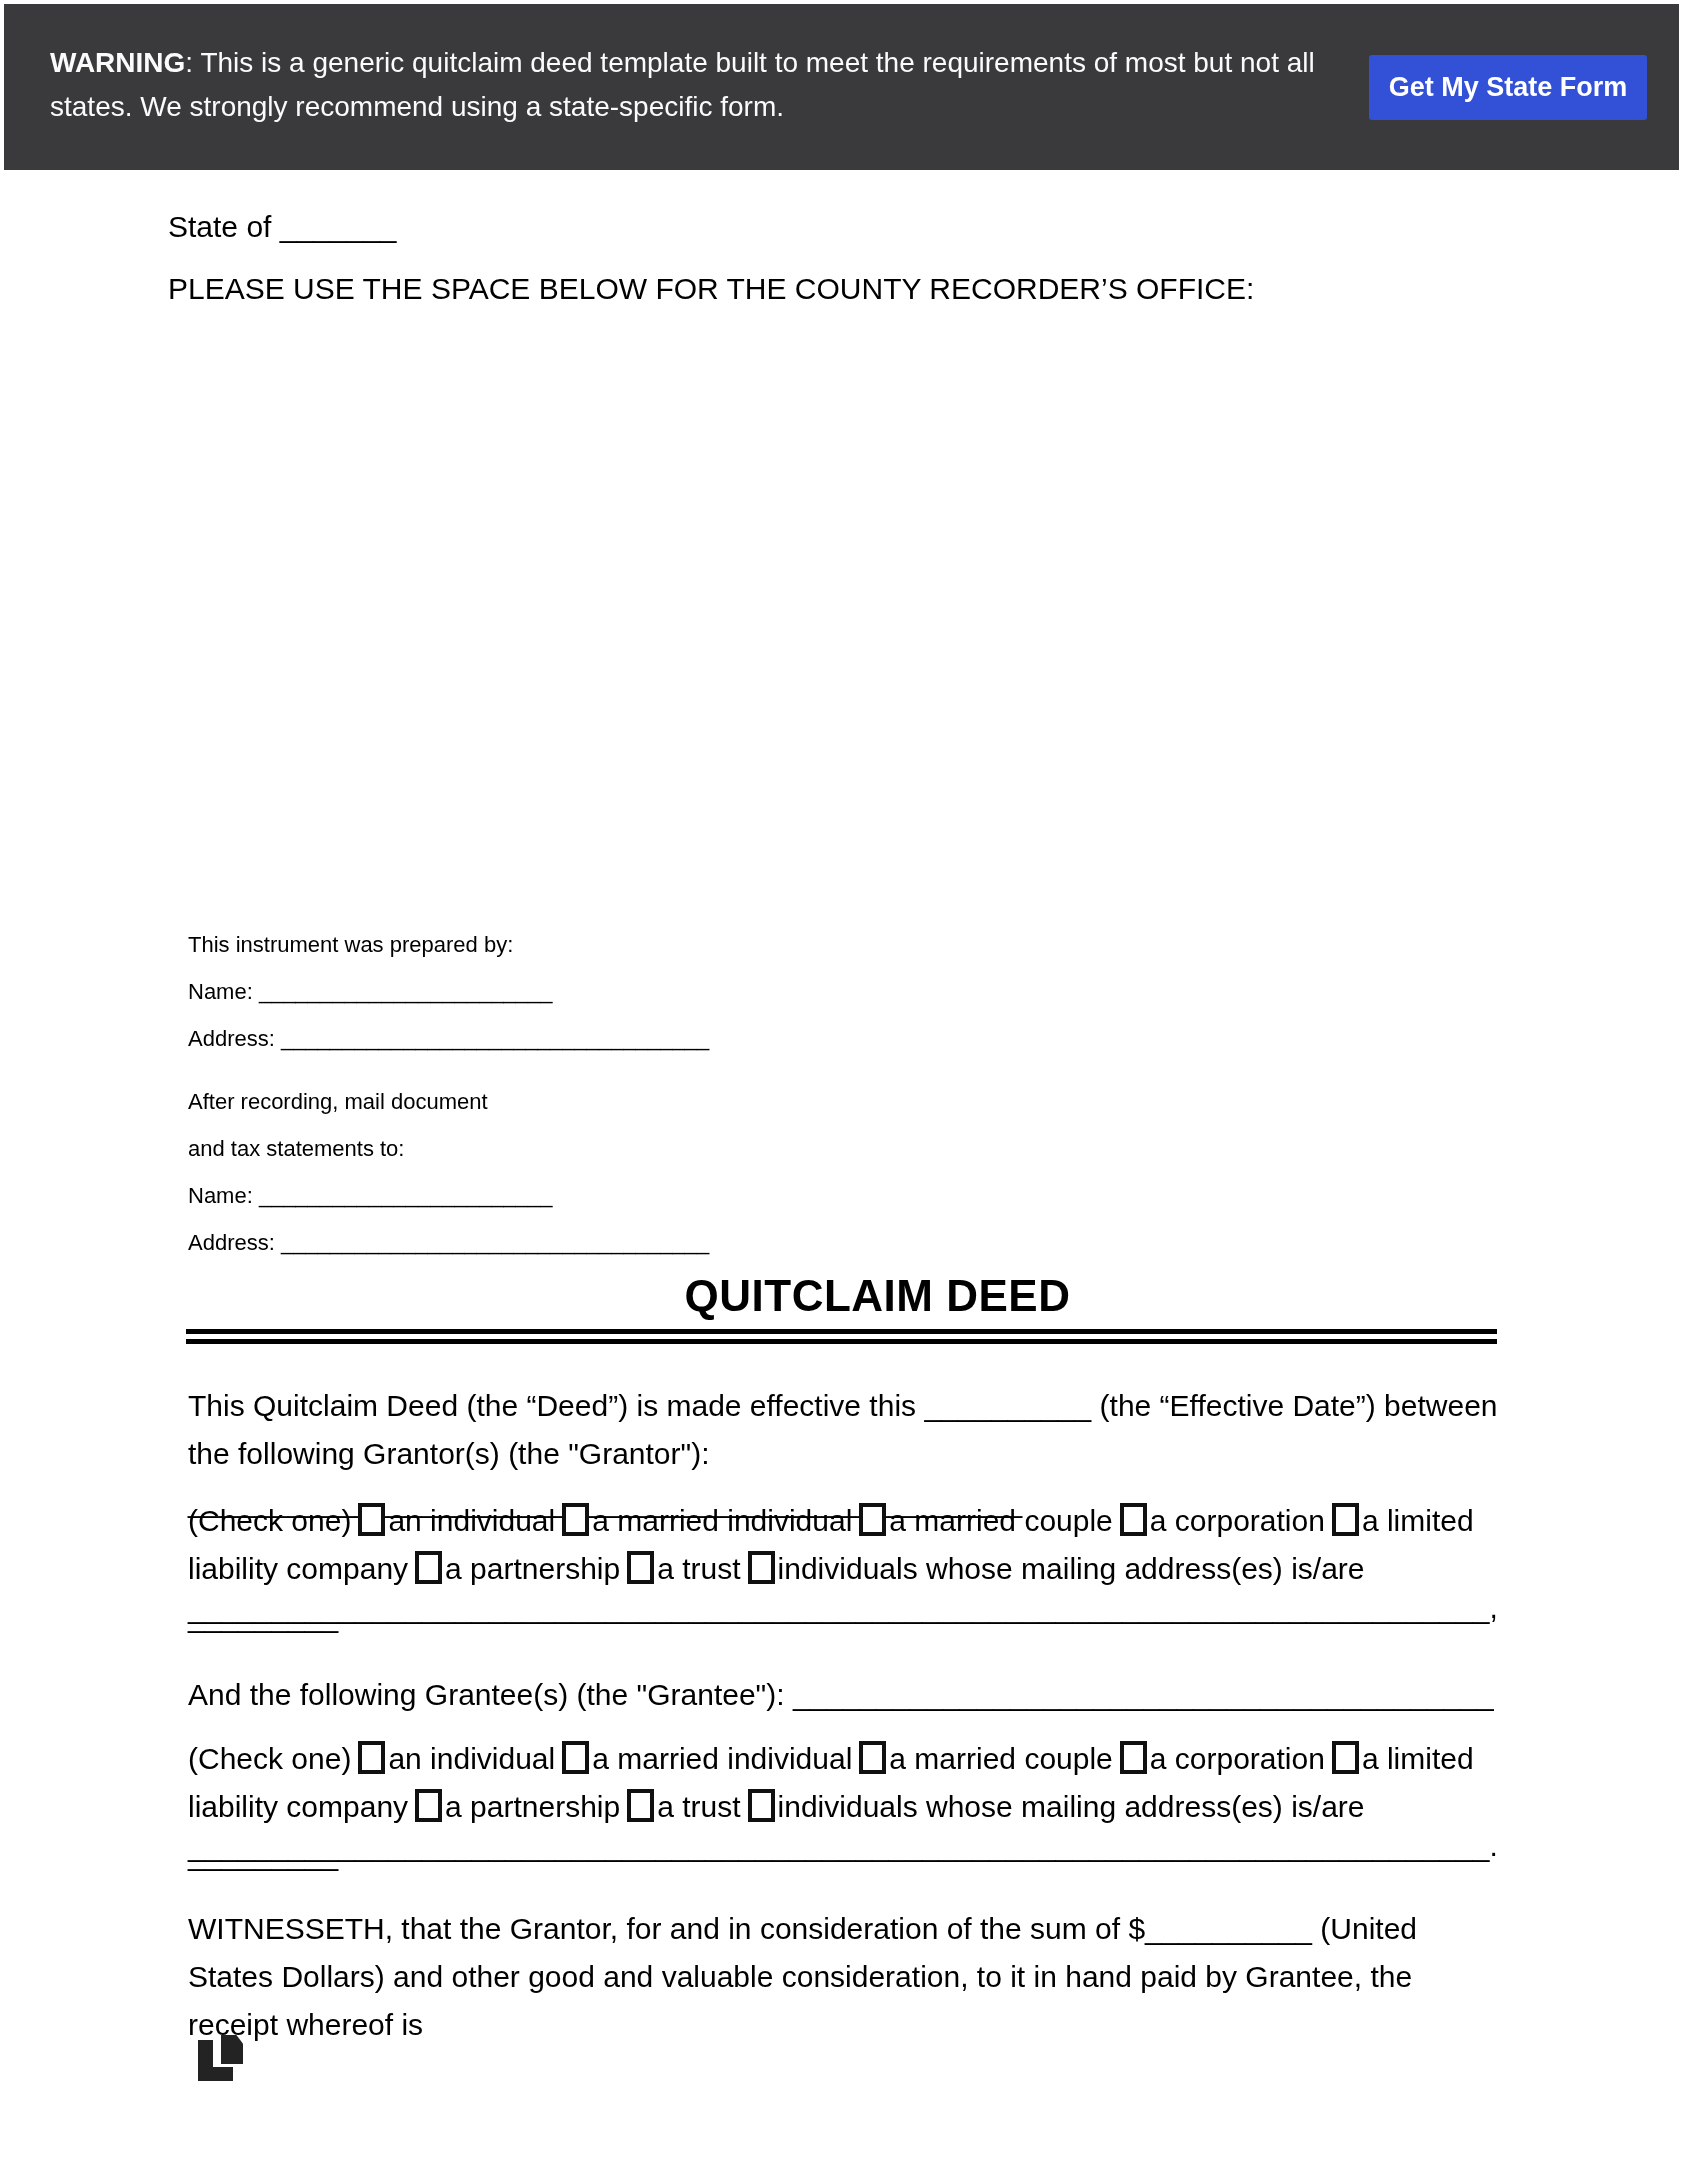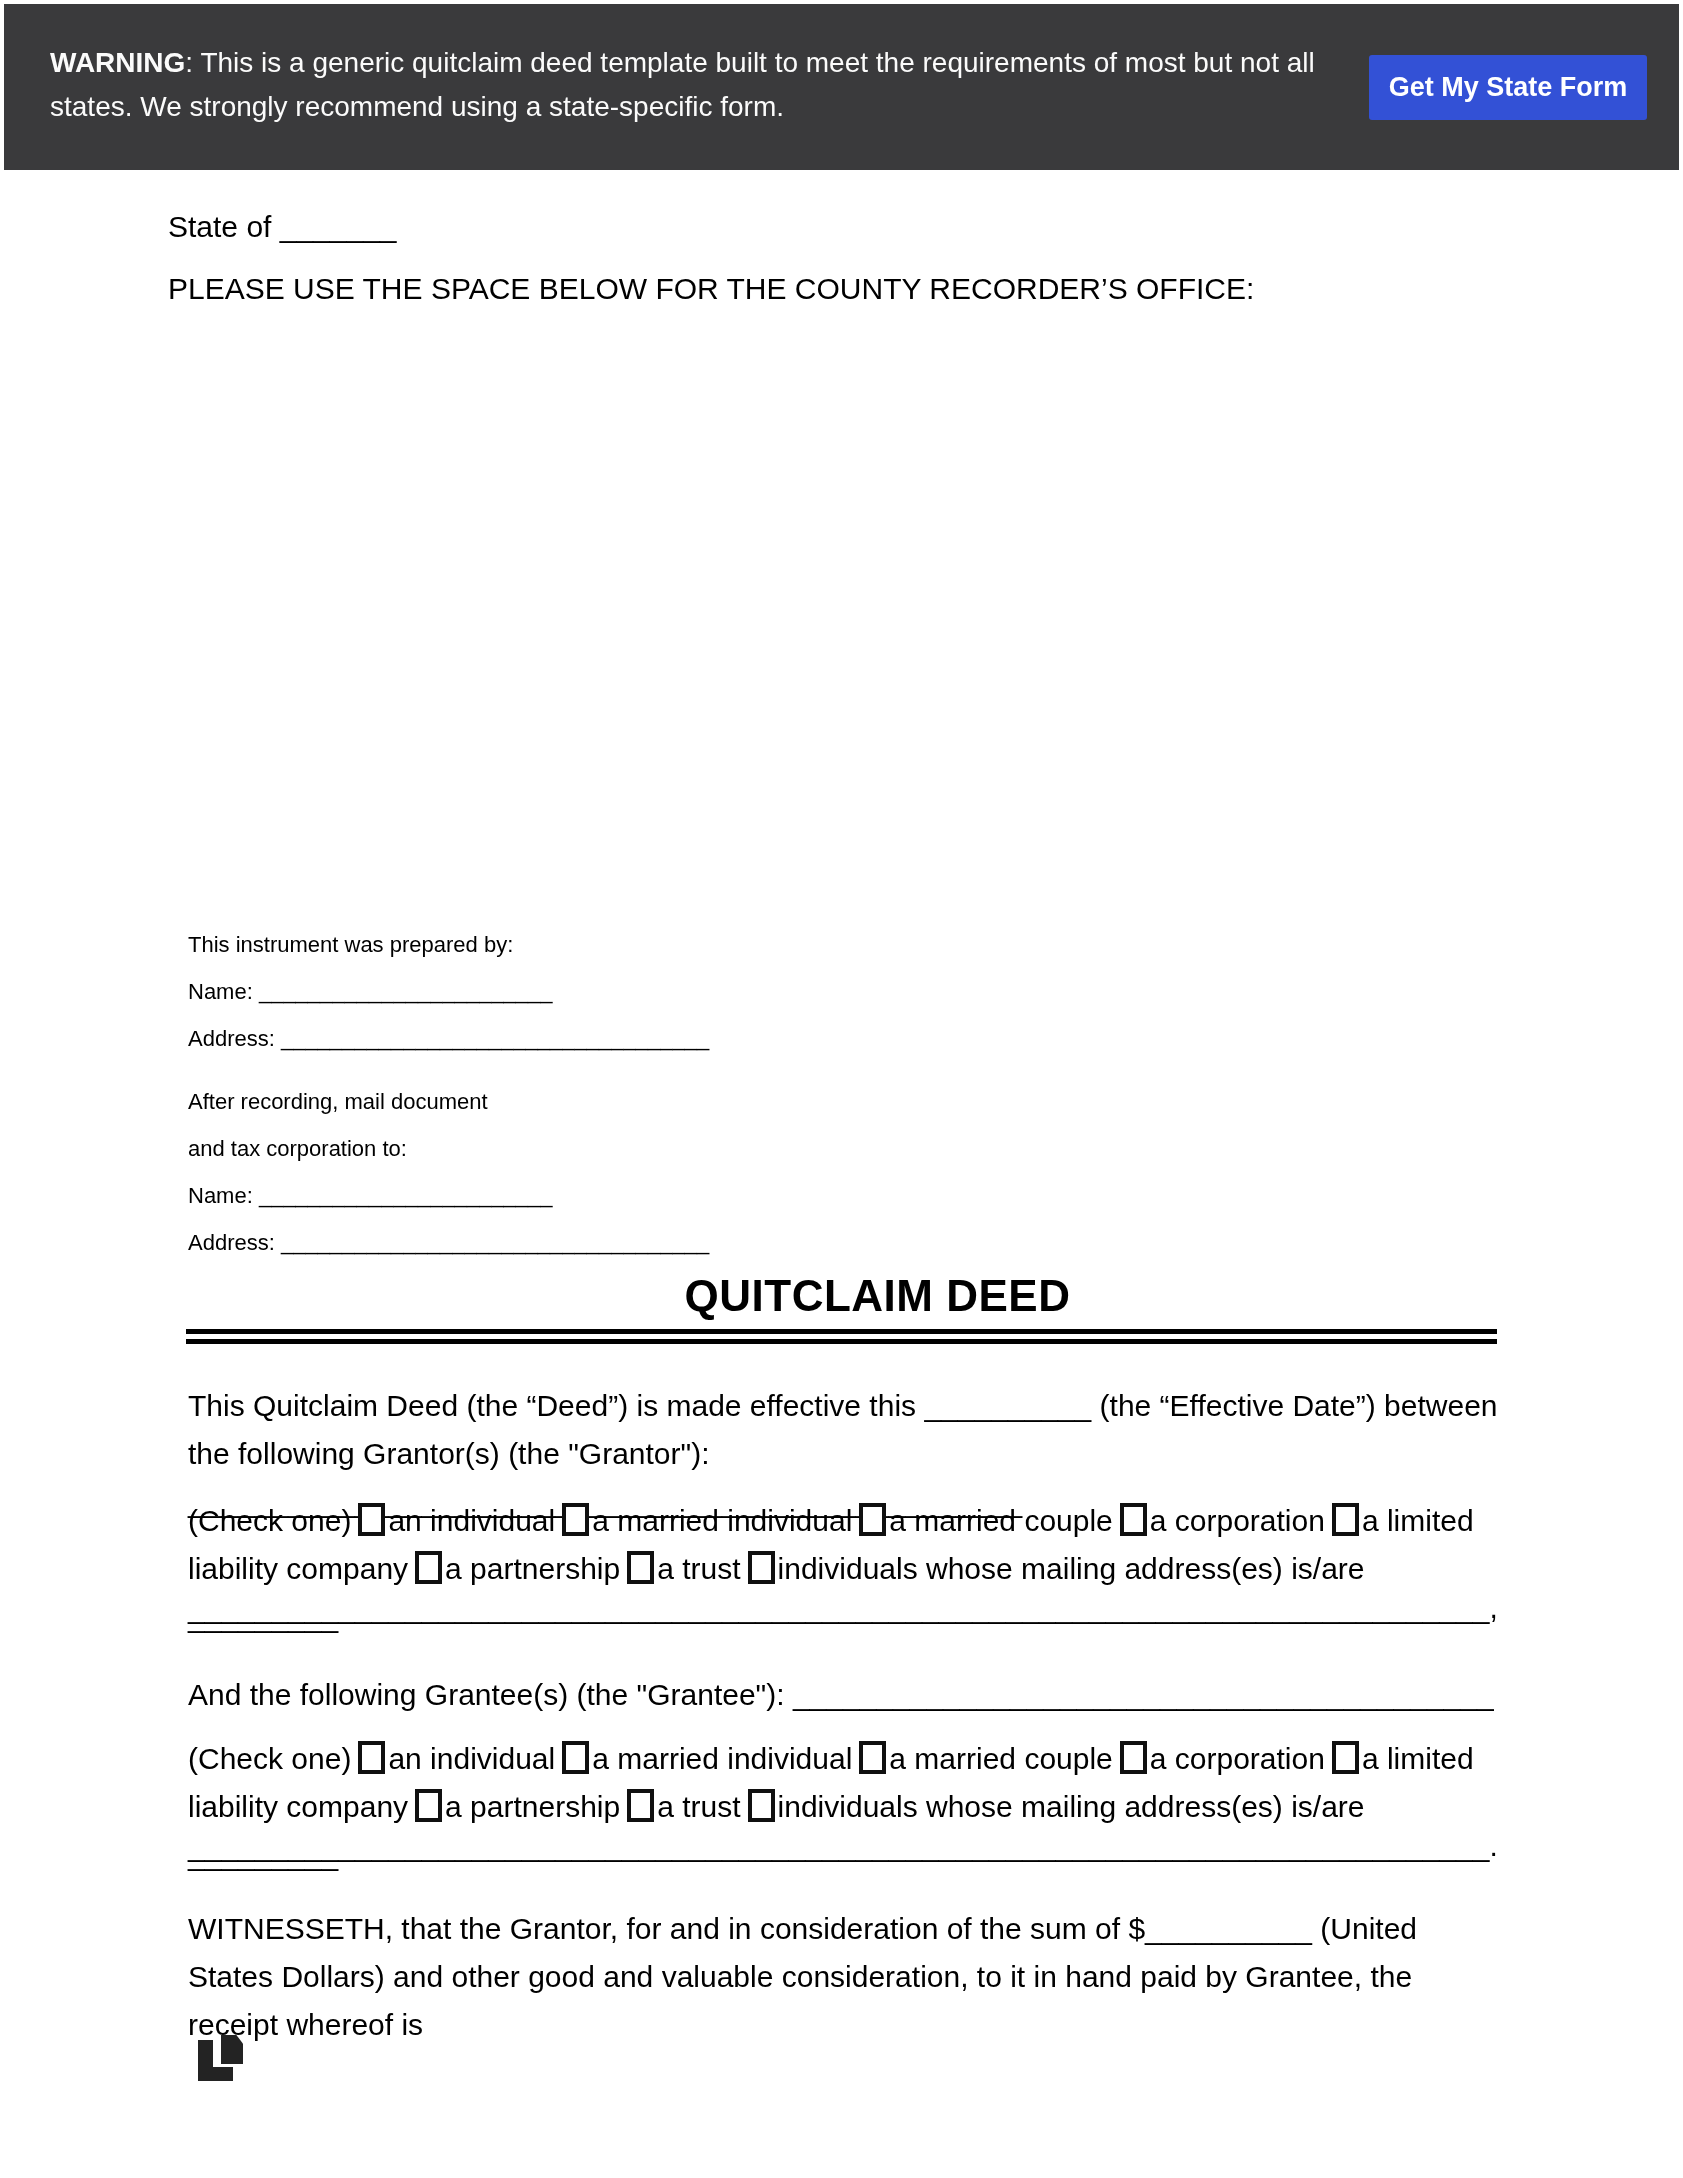--- a/index.html
+++ b/index.html
@@ -104,21 +104,21 @@
   <div class="line recorder-line">PLEASE USE THE SPACE BELOW FOR THE COUNTY RECORDER’S OFFICE:</div>
 
   <div class="recorder-space"></div>
 
   <div class="addr-block">
     <div>This instrument was prepared by:</div>
     <div>Name: ________________________</div>
     <div>Address: ___________________________________</div>
     <div class="spacer"></div>
     <div>After recording, mail document</div>
-    <div>and tax corporation to:</div>
+    <div>and tax statements to:</div>
     <div>Name: ________________________</div>
     <div>Address: ___________________________________</div>
   </div>
 
   <div class="deed-title">QUITCLAIM DEED</div>
   <div class="double-rule"></div>
 
   <div class="para p-intro">This Quitclaim Deed (the “Deed”) is made effective this __________ (the “Effective Date”) between the following Grantor(s) (the "Grantor"): __________________________________________________</div>
 
   <div class="para p-check1"><span>(Check one)</span><span class="cb"></span><span>an individual</span><span class="cb"></span><span>a married individual</span><span class="cb"></span><span>a married couple</span><span class="cb"></span><span>a corporation</span><span class="cb"></span><span>a limited liability company</span><span class="cb"></span><span>a partnership</span><span class="cb"></span><span>a trust</span><span class="cb"></span><span>individuals whose mailing address(es) is/are</span> <span class="blank">_________</span></div>

